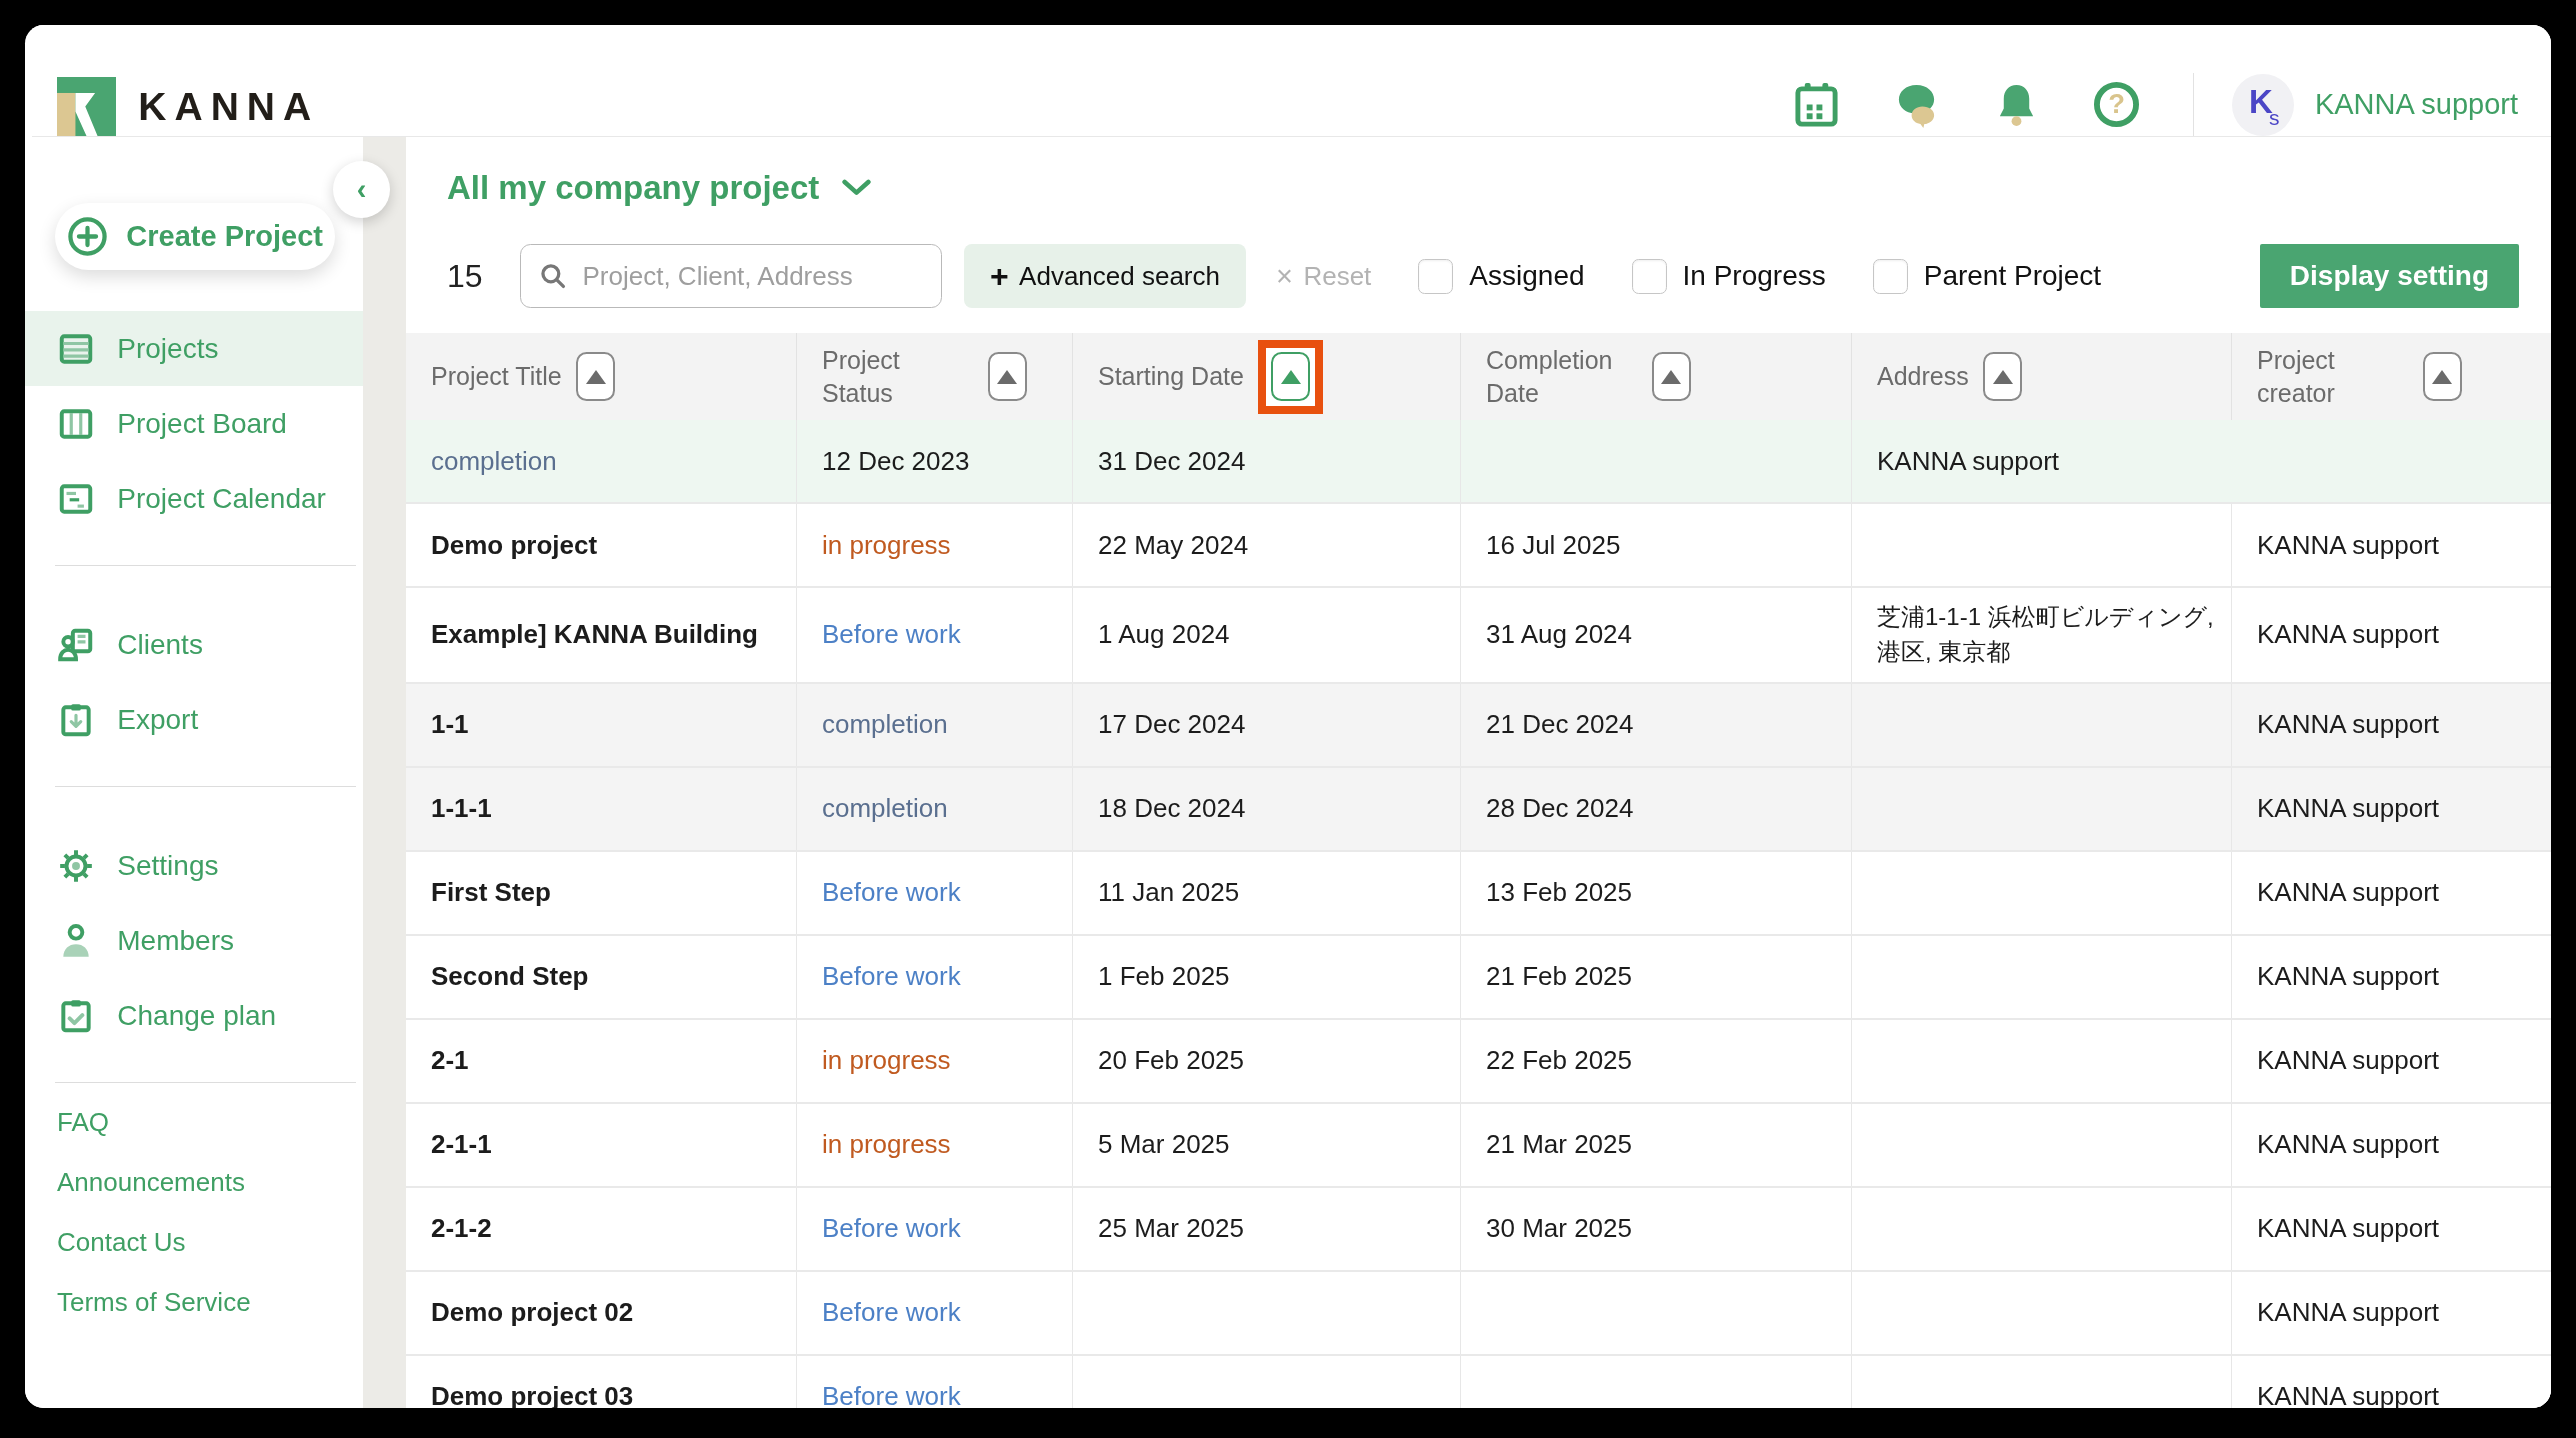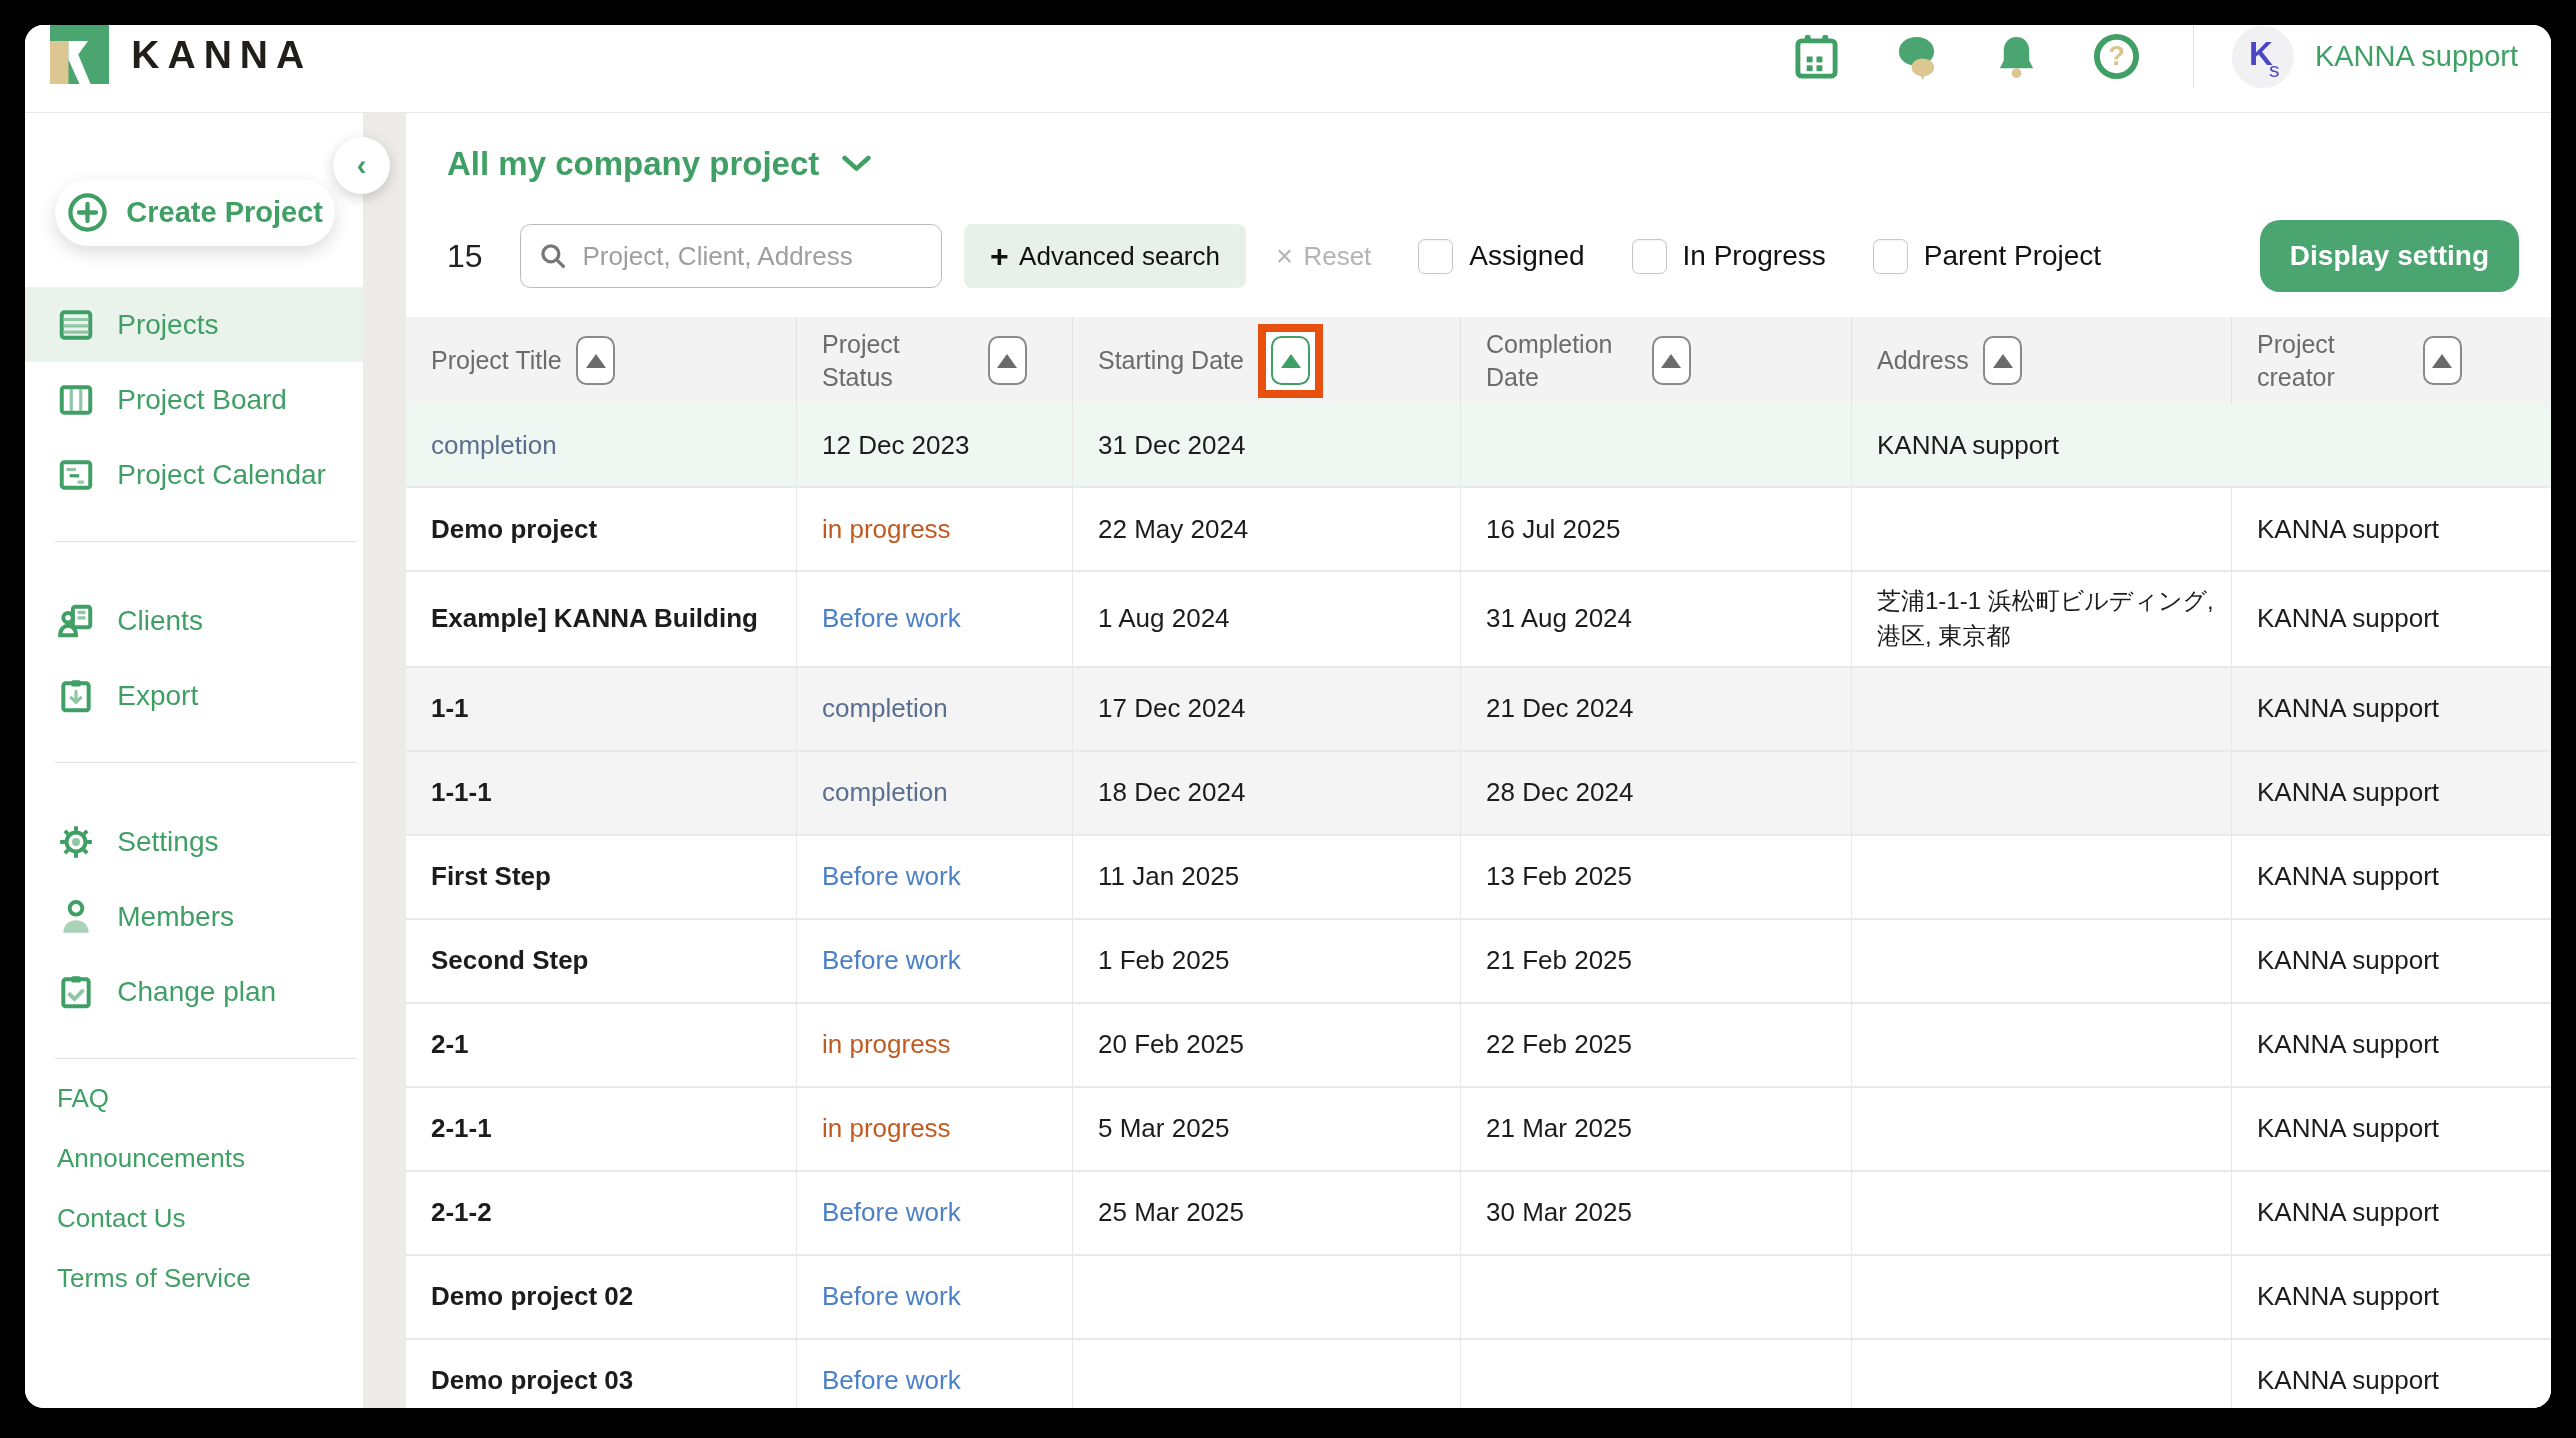--- a/index.html
+++ b/index.html
@@ -4,22 +4,22 @@
 <style>
   * { box-sizing: border-box; margin: 0; padding: 0; }
   html,body { width: 2576px; height: 1438px; }
   body { background: #000; font-family: "Liberation Sans", "DejaVu Sans", sans-serif; }
   .screen {
     position: absolute; left: 25px; top: 25px; width: 2526px; height: 1383px;
     background: #fff; border-radius: 18.4px; overflow: hidden;
     display: flex; flex-direction: column;
   }
   
-  .topbar { height: 88px; flex: none; background: #fff; border-bottom: 1.3px solid #e8e8e8;
-    display: flex; align-items: flex-start; padding: 0 33px 0 25px; }
+  .topbar { height: 112px; flex: none; background: #fff; border-bottom: 1.3px solid #e8e8e8;
+    display: flex; align-items: flex-end; padding: 0 33px 0 25px; margin-left: 7px; }
   .logo { display: flex; align-items: center; gap: 22.3px; }
   .logo-mark { width: 59px; height: 59px; flex: none; }
   .brand { font-size: 39px; font-weight: 800; letter-spacing: 8px; color: #221e19; }
   .topbar-right { margin-left: auto; display: flex; align-items: center; }
   .tb-icon { width: 50px; height: 50px; border: none; background: none; cursor: pointer;
     margin-left: 50px; display: flex; align-items: center; justify-content: center; }
   .tb-icon svg { width: 47px; height: 47px; }
   .tb-divider { width: 1.3px; height: 63px; background: #e2e2e2; margin: 0 38px 0 51px; }
   .avatar { width: 62px; height: 62px; border-radius: 50%; background: #f1f1f4; position: relative; flex: none; }
   .avatar .big { position: absolute; left: 17px; top: 9.2px; font-size: 33px; font-weight: 700; color: #4b46c6; }
@@ -64,21 +64,21 @@
     background: #e7f1e9; color: #111; font-size: 26px; cursor: pointer;
     display: flex; align-items: center; gap: 10.5px; }
   .adv-btn .plus { font-size: 32px; font-weight: 700; }
   .reset-btn { margin-left: 30px; border: none; background: none; color: #b3b3b3; font-size: 26px;
     display: flex; align-items: center; gap: 10.5px; cursor: default; }
   .reset-btn .x { font-size: 29px; }
   .chk { margin-left: 47px; display: flex; align-items: center; gap: 16px; cursor: pointer; }
   .chk .box { width: 35px; height: 35px; border: 1.3px solid #c6c6c6; border-radius: 6.6px; background: #fff;
     box-shadow: inset 0 1.3px 2px rgba(0,0,0,.06); }
   .chk .lbl { font-size: 28px; color: #111; }
-  .display-btn { margin-left: auto; height: 72px; padding: 0 30px; border: none; border-radius: 20px;
+  .display-btn { margin-left: auto; height: 64px; padding: 0 30px; border: none; border-radius: 2px;
     background: #4aa571; color: #fff; font-size: 28px; font-weight: 600; cursor: pointer; }
   
   .table { margin-top: 25px; flex: 1; min-height: 0; overflow: hidden; }
   .thead, .trow { display: grid; grid-template-columns: 391px 276px 388px 391px 380px 1fr; }
   .thead { background: #f3f3f3; min-height: 75px; }
   .hcell { display: flex; align-items: center; gap: 14.5px; padding: 6.6px 13px 6.6px 25px;
     color: #6b6b6b; font-size: 25px; border-right: 1.3px solid #e2e2e2; }
   .hcell:last-child { border-right: none; }
   .hcell .hlabel { max-width: 151px; line-height: 1.3; }
   .sort-btn { width: 39px; height: 49px; flex: none; border-radius: 10.5px; border: 2.6px solid #8a8a8a;

